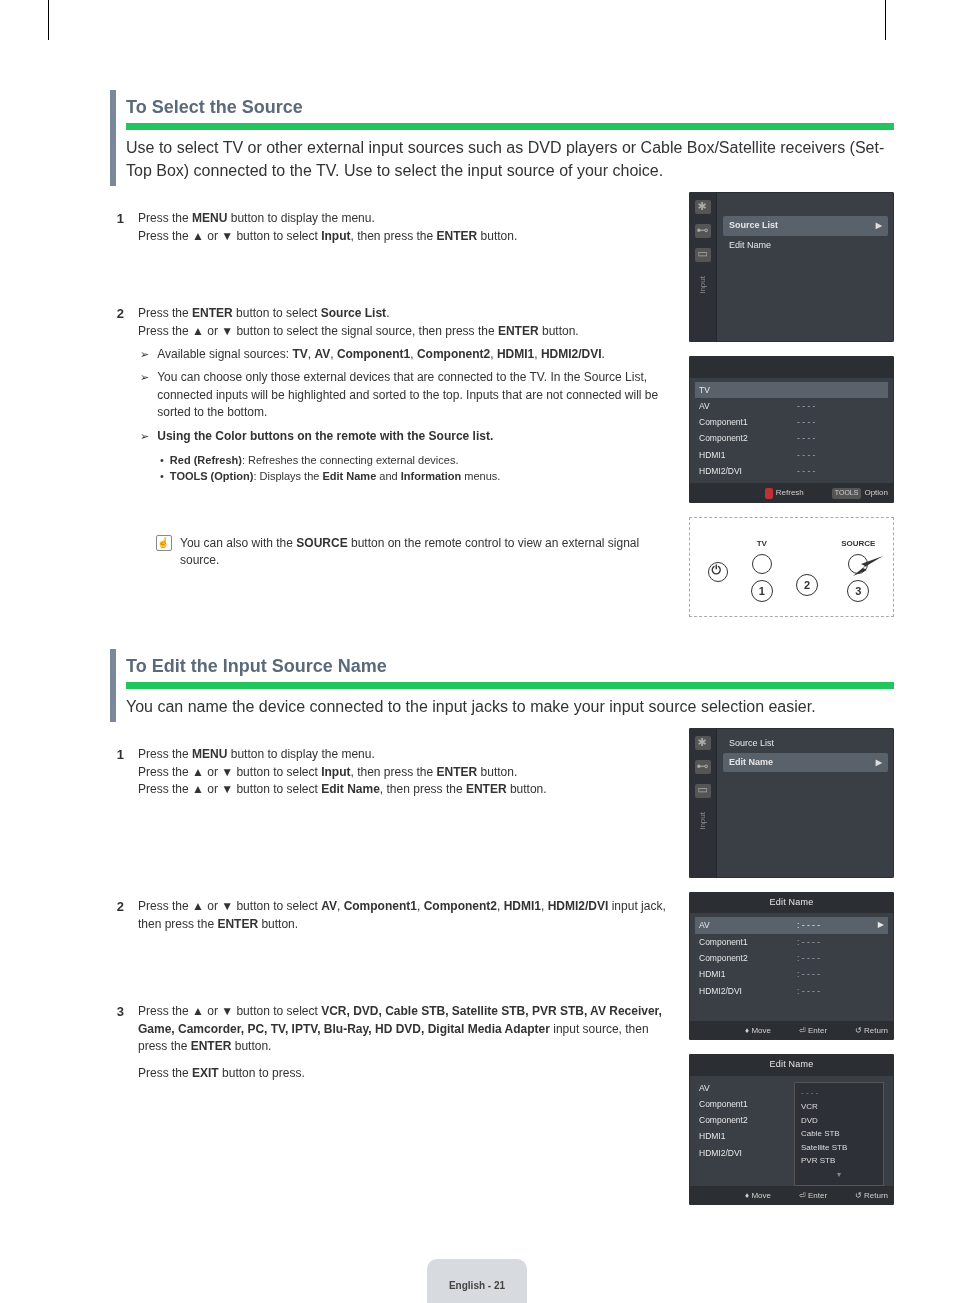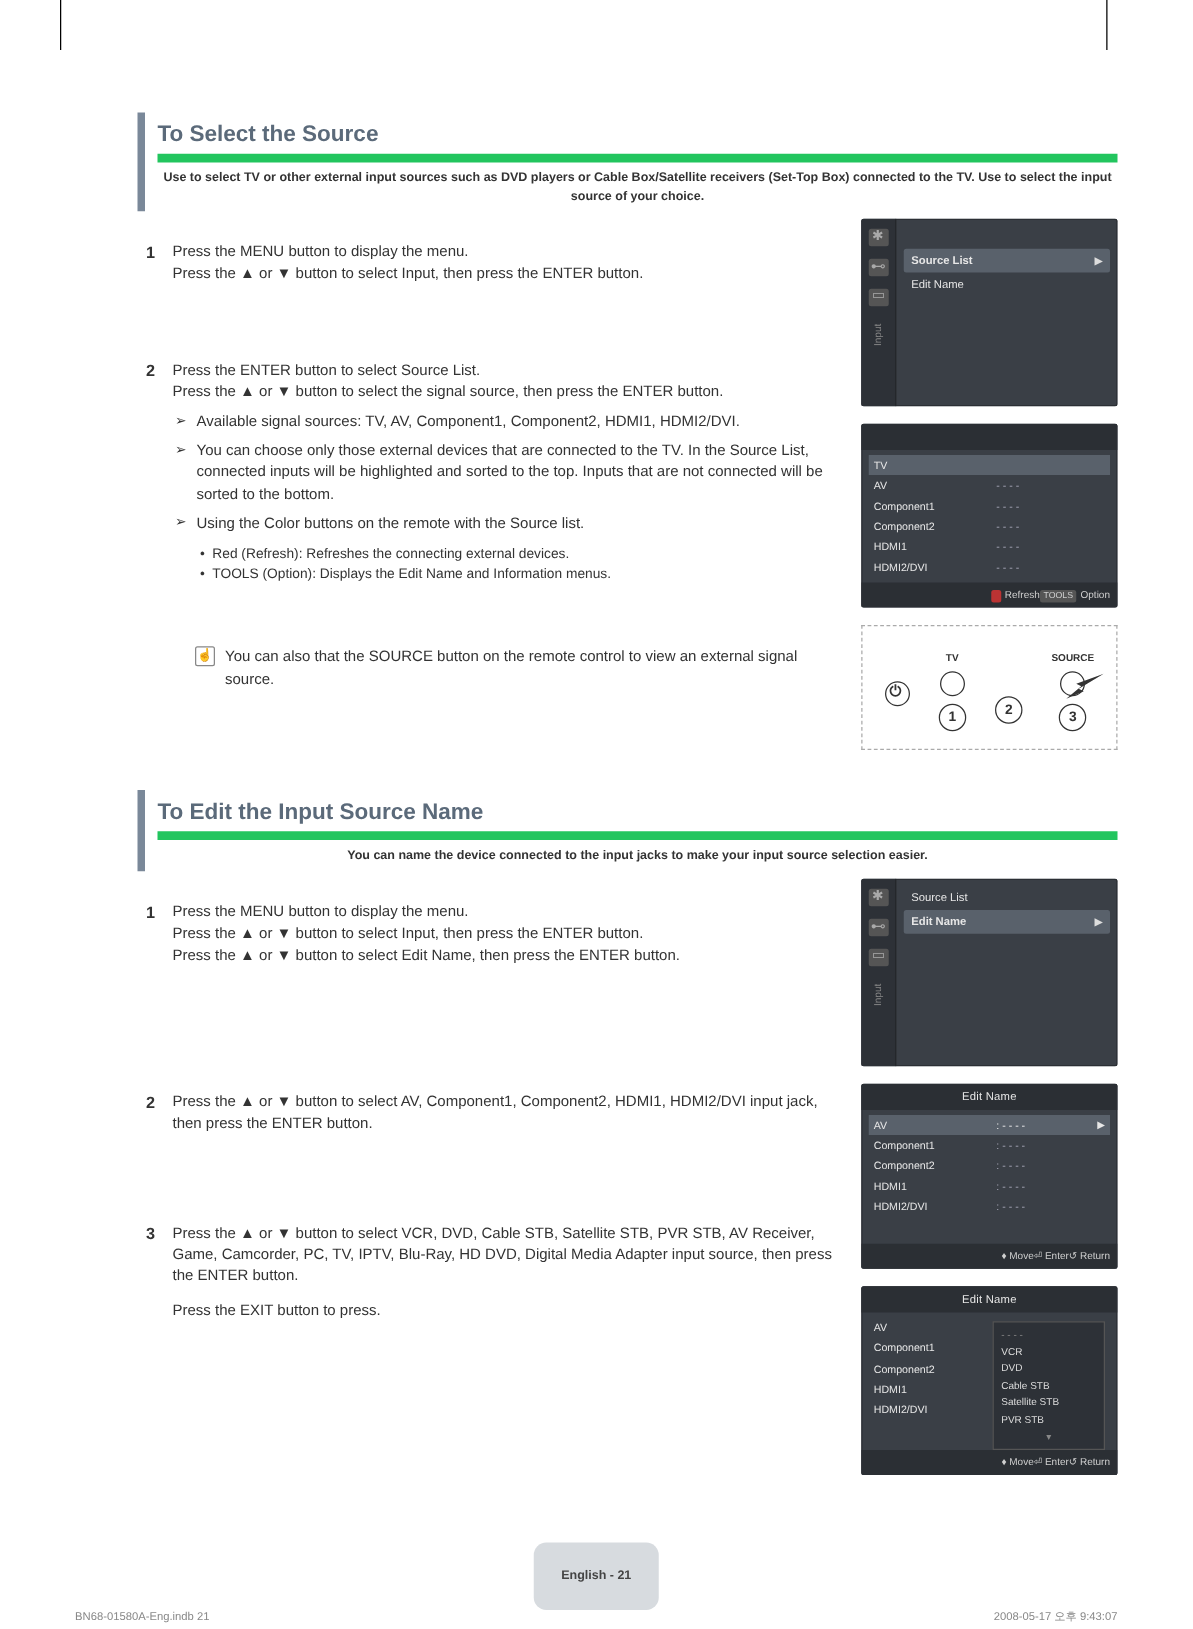--- a/index.html
+++ b/index.html
@@ -22,31 +22,30 @@
     padding: 4px 0 4px 10px;
     margin-top: 50px;
     margin-bottom: 6px;
     margin-left: 50px;
   }
   .sec-title {
     font-size: 18px; font-weight: bold; color: #5b6a7a;
     border-bottom: 7px solid #22c55e; padding-bottom: 3px;
   }
   .sec-intro {
-    font-size: 10px; font-weight: bold; color: #333;
+    font-size: 16px; font-weight: normal; color: #333;
     margin-top: 6px;
-    text-align: center;
   }
   .content-row { margin-left: 50px; display: flex; gap: 18px; }
   .left-col { flex: 1; }
   .right-col { width: 205px; flex-shrink:0; }
   .step { display:flex; gap:14px; margin-top: 18px; }
   .step-num { font-weight:bold; font-size:13px; width:14px; text-align:right; }
   .step-body { flex:1; }
-  .step-body b { font-weight: normal; }
+  .step-body b { font-weight: bold; }
   .arrow-item { display:flex; gap:8px; margin-top:6px; padding-left:2px; }
   .arrow-glyph { font-size:11px; color:#333; flex-shrink:0; margin-top:1px; }
   .sub-box {
     margin-top:8px; margin-left: 22px; font-size:11px;
   }
   .sub-box .bullet { display:flex; gap:6px; }
   .sub-box .dot { flex-shrink:0; }
   .note-hand { display:flex; gap:8px; margin-top:50px; margin-left: 18px; }
   .hand-icon { width:16px;height:16px;border:1px solid #888;border-radius:2px; font-size:10px; text-align:center; line-height:14px; color:#888; flex-shrink:0;}
   
@@ -63,21 +62,21 @@
   .osd .osd-side .sideicon { width:16px;height:14px;background:#555;border-radius:2px; position:relative;}
   .osd .osd-side .sideicon.gear::after{content:"✱";color:#aaa;position:absolute;left:3px;top:-1px;font-size:11px;}
   .osd .osd-side .sideicon.plug::after{content:"⊷";color:#aaa;position:absolute;left:2px;top:-2px;font-size:12px;}
   .osd .osd-side .sideicon.card::after{content:"▭";color:#aaa;position:absolute;left:3px;top:-2px;font-size:11px;}
   .osd .osd-side .vlabel { writing-mode: vertical-rl; transform: rotate(180deg); font-size:8px; color:#888; margin-top:4px;}
   .osd .osd-main { flex:1; padding:6px 6px; }
   .osd-row { padding:3px 6px; border-radius:2px; display:flex; justify-content:space-between; align-items:center;}
   .osd-row.sel { background:#59616b; font-weight:bold; }
   .osd-row .tri { font-size:8px; color:#ddd; }
   .osd-title-bar { background:#2b2f34; padding:4px 8px; font-size:9px; text-align:center; letter-spacing:.2px;}
-  .osd-foot { background:#2b2f34; padding:4px 6px; display:flex; gap:0; justify-content:flex-end; font-size:8px; color:#cfcfcf;}
+  .osd-foot { background:#2b2f34; padding:4px 6px; display:flex; gap:28px; justify-content:flex-end; font-size:8px; color:#cfcfcf;}
   .osd-foot .chip { background:#555; padding:0 3px; border-radius:2px; font-size:7px; margin-right:3px; display:inline-block;}
   .osd-foot .red { background:#b33; }
   .osd-list { padding:4px 6px; }
   .osd-list .lrow { display:flex; justify-content:flex-start; gap:30px; padding:2px 4px; font-size:8.5px;}
   .osd-list .lrow.sel { background:#59616b; }
   .osd-list .lrow .c1{ width:68px; }
   .osd-list .lrow .c2{ color:#aab; }
   .osd-list .lrow.sel .c2{ color:#eee; }
   .osd-list .lrow .rtri { margin-left:auto; font-size:8px;}
   .osd-popup {
@@ -155,21 +154,21 @@
                 <span><b>Red (Refresh)</b><span>: Refreshes the connecting external devices.</span></span>
               </div>
             <div class="bullet">
                 <span class="dot">•</span>
                 <span><b>TOOLS (Option)</b><span>: Displays the </span><b>Edit Name</b><span> and </span><b>Information</b><span> menus.</span></span>
               </div>
           </div>
 
           <div class="note-hand">
             <div class="hand-icon">☝</div>
-            <span><span>You can also that the </span><b>SOURCE</b><span> button on the remote control to view an external signal source.</span></span>
+            <span><span>You can also with the </span><b>SOURCE</b><span> button on the remote control to view an external signal source.</span></span>
           </div>
         </div>
       </div>
 
     </div>
 
     <div class="right-col">
 
       <div class="osd">
         <div class="osd-body">

